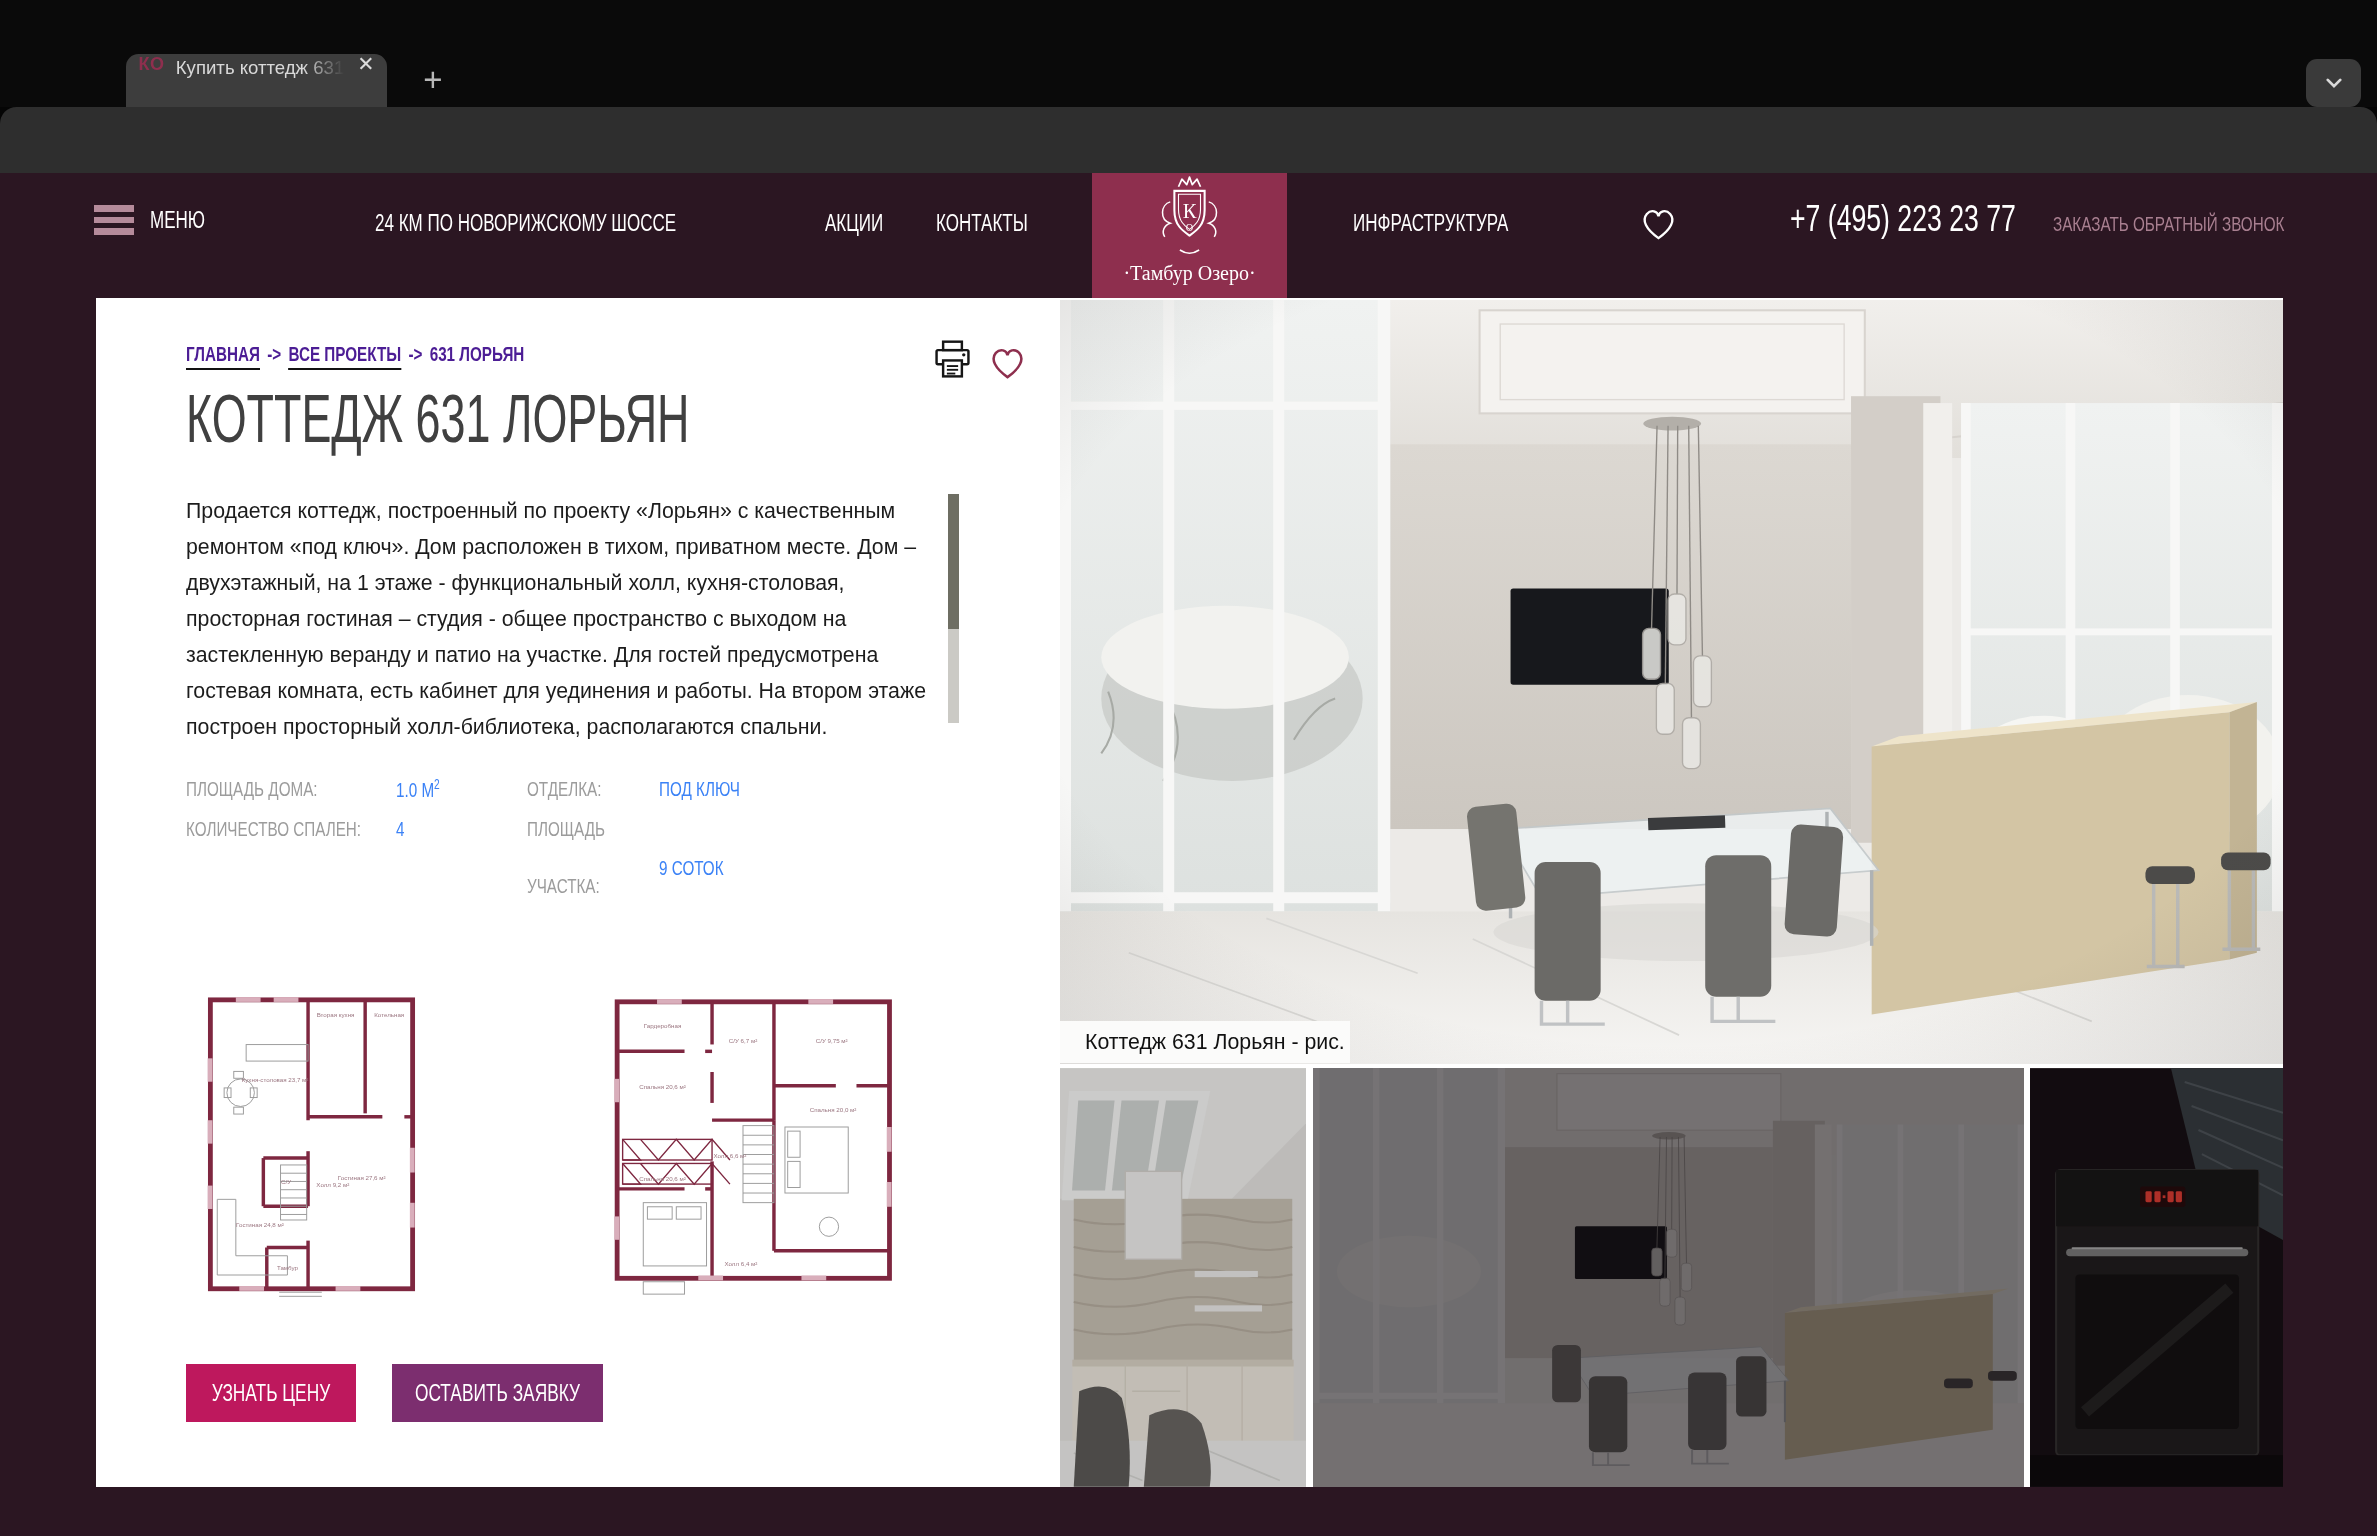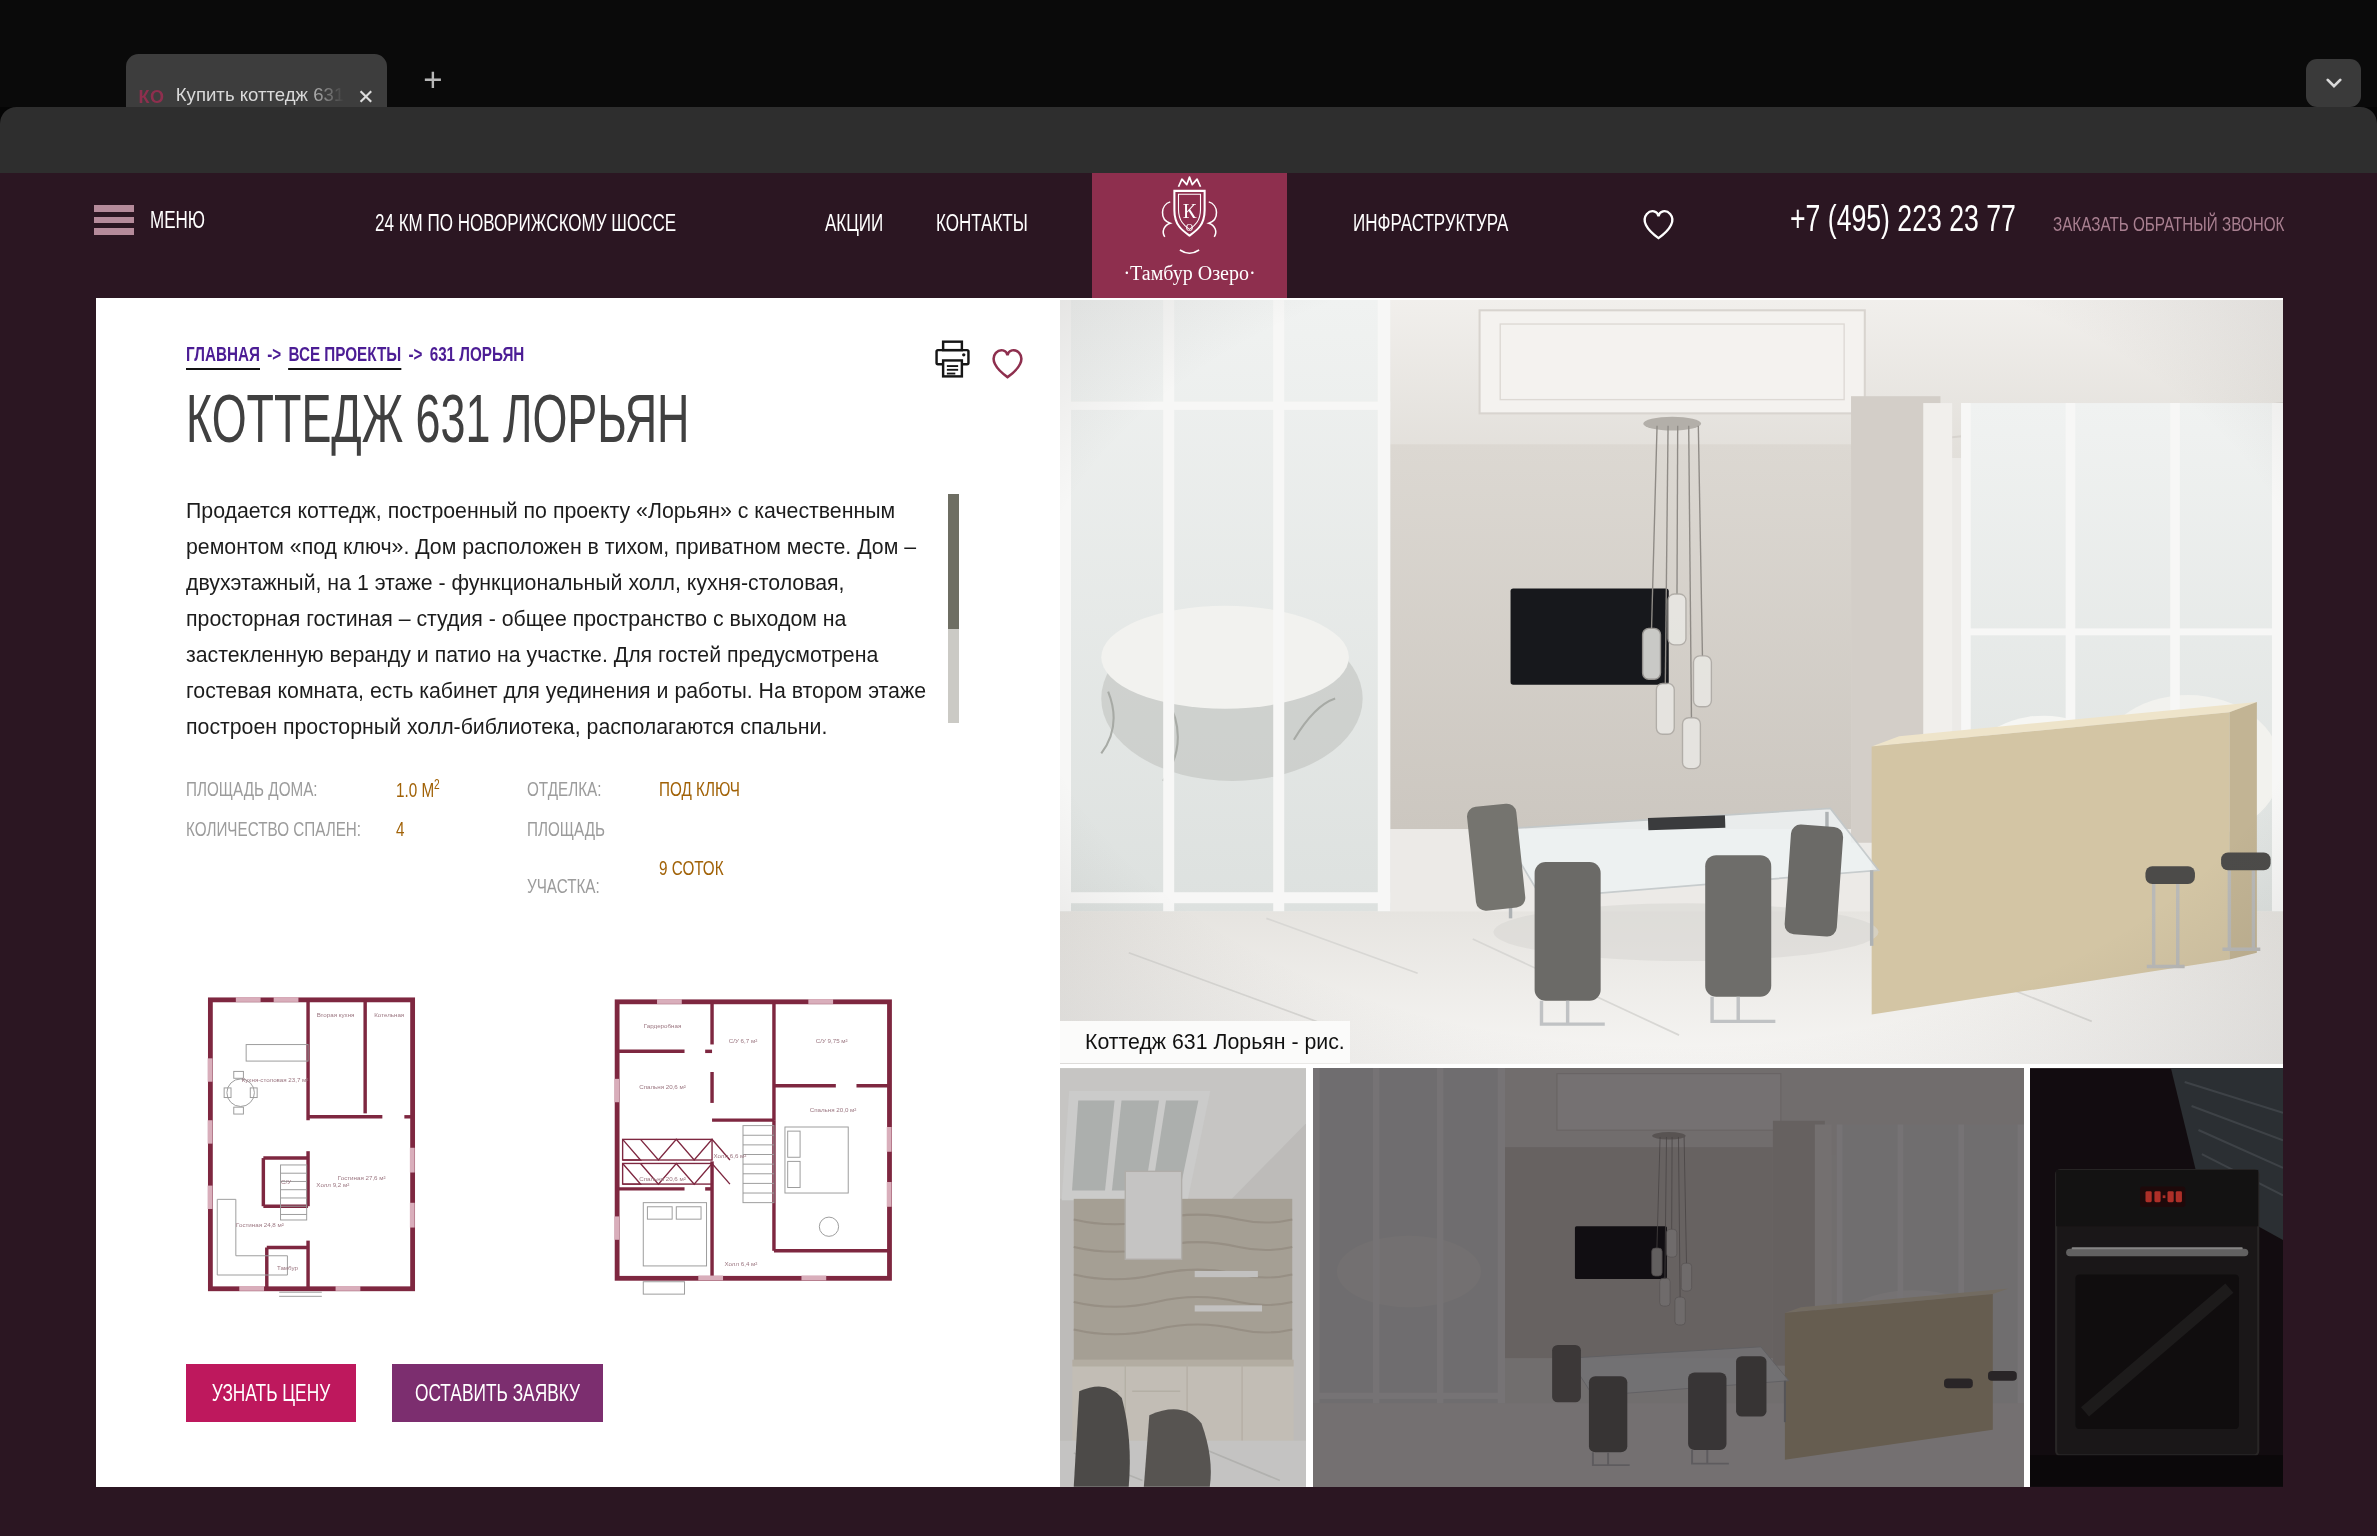--- a/index.html
+++ b/index.html
@@ -6,21 +6,21 @@
   .screen{position:relative;width:2377px;height:1537px;background:#050505;overflow:hidden;
           font-family:"Liberation Sans","DejaVu Sans",sans-serif;}
   
   .cx{display:inline-block;transform:scaleX(.74);transform-origin:0 50%;white-space:nowrap;}
   .cxc{display:inline-block;transform:scaleX(.74);transform-origin:50% 50%;white-space:nowrap;}
   .cxt{display:inline-block;transform:scaleX(.66);transform-origin:0 50%;white-space:nowrap;}
 
   
   .tabstrip{position:absolute;left:0;top:0;width:2377px;height:107px;background:#0a0a0a;}
   .tab{position:absolute;left:126px;top:54px;width:261px;height:54px;background:#3d3d3d;
-       border-radius:12.4px 12.4px 0 0;display:flex;align-items:flex-end;padding:0 12.4px;box-sizing:border-box;}
+       border-radius:12.4px 12.4px 0 0;display:flex;align-items:flex-start;padding:0 12.4px;box-sizing:border-box;}
   .fav{color:#8e2f4e;font-size:18px;font-weight:bold;letter-spacing:0.7px;}
   .tabtitle-wrap{position:relative;margin-left:11px;width:168px;height:27.5px;overflow:hidden;}
   .tabtitle{color:#d9d9d9;font-size:18.6px;line-height:27.5px;white-space:nowrap;}
   .tabfade{position:absolute;right:0;top:0;width:41px;height:27.5px;
            background:linear-gradient(90deg,rgba(61,61,61,0),#3d3d3d);}
   .tabclose{margin-left:auto;color:#dcdcdc;font-size:20.6px;line-height:20.6px;}
   .newtab{position:absolute;left:411px;top:58px;width:44px;height:44px;color:#b8b8b8;font-size:33px;
           display:flex;align-items:center;justify-content:center;}
   .tabmenu{position:absolute;left:2306px;top:59px;width:55px;height:48px;background:#3a3a3a;border-radius:11px;
            display:flex;align-items:center;justify-content:center;}
@@ -53,21 +53,21 @@
   .bc .lnk{border-bottom:2.1px solid #121212;padding-bottom:3.4px;}
   .bc .sep{font-weight:bold;padding:0 4.1px;}
   .icon-print{position:absolute;left:834px;top:39px;}
   .icon-fav2{position:absolute;left:890px;top:43px;}
   .ptitle{position:absolute;left:90px;top:81px;font-size:68px;color:#404040;}
   .desc{position:absolute;left:90px;top:195px;width:752px;height:246px;overflow:hidden;
         font-size:21.3px;line-height:36px;color:#1c1c1c;}
   .sbar{position:absolute;left:852px;top:196px;width:11px;height:229px;background:#cbcac5;}
   .sbar .thumb{position:absolute;left:0;top:0;width:11px;height:135px;background:#6e6e63;}
   .spec-label{position:absolute;font-size:20.6px;color:#9c9c9c;}
-  .spec-value{position:absolute;font-size:20.6px;color:#a16207;}
+  .spec-value{position:absolute;font-size:20.6px;color:#3b82f6;}
   .spec-value sup{font-size:13.8px;}
   .plan{position:absolute;background:#fff;}
   .btn{position:absolute;top:1066px;height:58px;display:flex;align-items:center;justify-content:center;
        color:#fff;font-size:23.4px;cursor:pointer;}
   .btn1{left:90px;width:170px;background:#be185d;}
   .btn2{left:296px;width:211px;background:#7c2e6f;}
   .photo{position:absolute;left:964px;top:2.1px;width:1223px;height:764px;overflow:hidden;}
   .caption{position:absolute;left:964px;top:723px;width:290px;height:42px;background:#fbfbfa;
            font-size:21.3px;color:#111;line-height:42px;padding-left:25px;box-sizing:border-box;}
   .thumb{position:absolute;top:770px;height:419px;overflow:hidden;}

